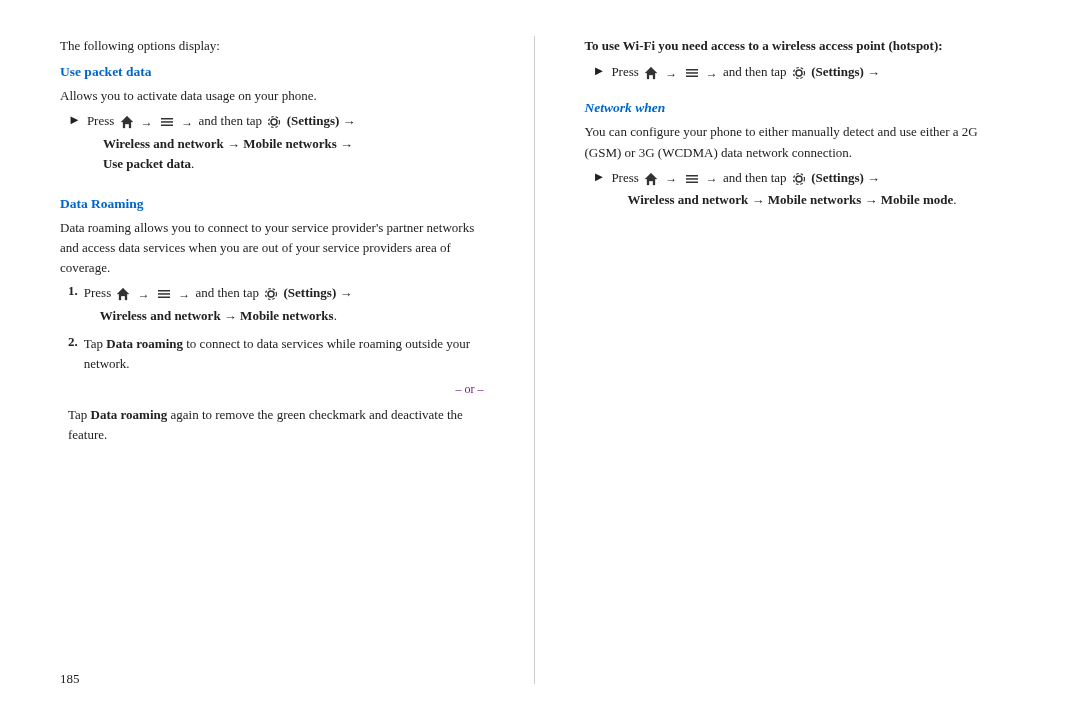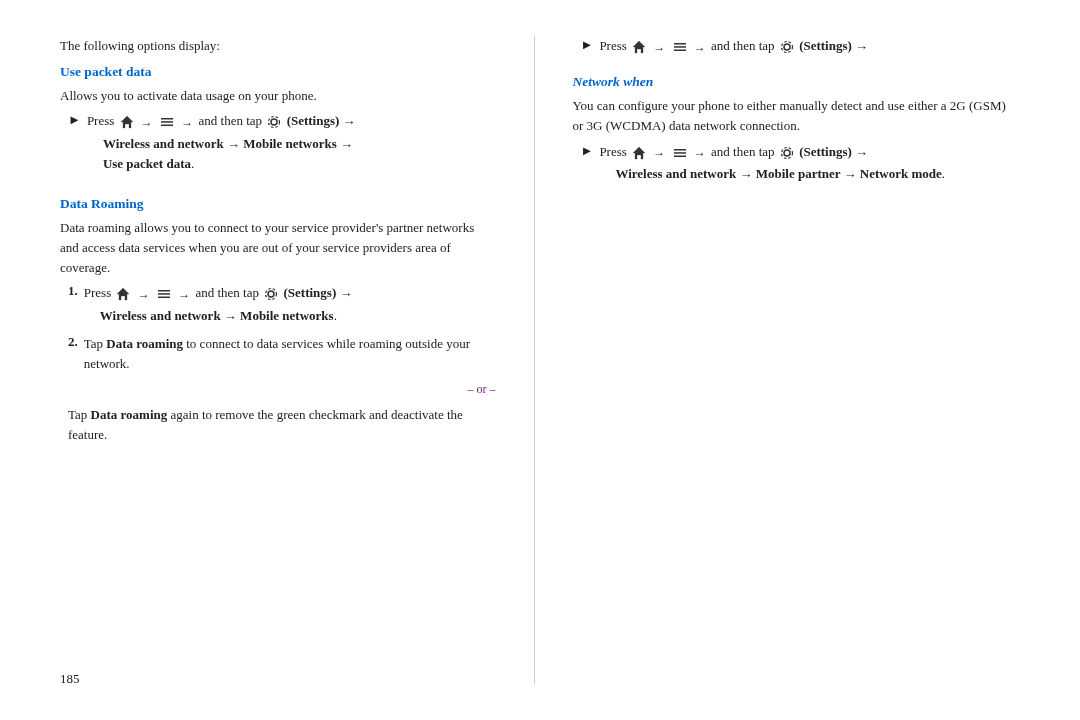--- a/index.html
+++ b/index.html
@@ -9,21 +9,21 @@
       background: #fff;
       font-family: 'Times New Roman', Times, serif;
       font-size: 13.5px;
       color: #222;
       overflow: hidden;
       position: relative;
     }
     .page {
       display: flex;
       padding: 36px 72px 36px 60px;
-      gap: 28px;
+      gap: 40px;
       height: 100%;
     }
     .col {
       flex: 1;
       display: flex;
       flex-direction: column;
       gap: 0;
     }
     .section {
       margin-bottom: 14px;
@@ -239,20 +239,21 @@
         <span> </span><span>again to remove the green checkmark and deactivate the feature.</span>
       </p>
     </div>
   </div>
 
   <div class="divider"></div>
 
   <div class="col">
 
     <div class="section">
+      <p class="bold" style="font-size:13px; margin-bottom:6px;">To use Wi-Fi you need access to a wireless access point (hotspot):</p>
       <div class="bullet-row">
         <span class="bullet-arrow">►</span>
         <span class="bullet-content">
           <span>Press</span>
           <span class="icon-home">
             <svg viewBox="0 0 16 16" fill="none" xmlns="http://www.w3.org/2000/svg">
               <path d="M8 2 L14 8 L12 8 L12 14 L10 14 L10 10 L6 10 L6 14 L4 14 L4 8 L2 8 Z" fill="#333" stroke="#333" stroke-width="0.3"></path>
             </svg>
           </span>
           <span class="arrow-text">→</span>
@@ -299,21 +300,21 @@
           <span class="arrow-text">→</span>
           <span> and then tap </span>
           <span class="icon-settings">
             <svg viewBox="0 0 16 16" fill="none" xmlns="http://www.w3.org/2000/svg">
               <circle cx="8" cy="8" r="3" stroke="#333" stroke-width="1.5" fill="none"></circle>
               <circle cx="8" cy="8" r="5.5" stroke="#333" stroke-width="1.2" fill="none" stroke-dasharray="2.5 2"></circle>
             </svg>
           </span>
           <span> <span class="bold">(Settings)</span> →</span>
           <div class="indent-block">
-            <span class="bold">Wireless and network → Mobile partner → Network mode</span><span>.</span>
+            <span class="bold">Wireless and network → Mobile networks → Mobile mode</span><span>.</span>
           </div>
         </span>
       </div>
     </div>
 
   </div>
 </div>
 
 <div class="page-num">185</div>
 

